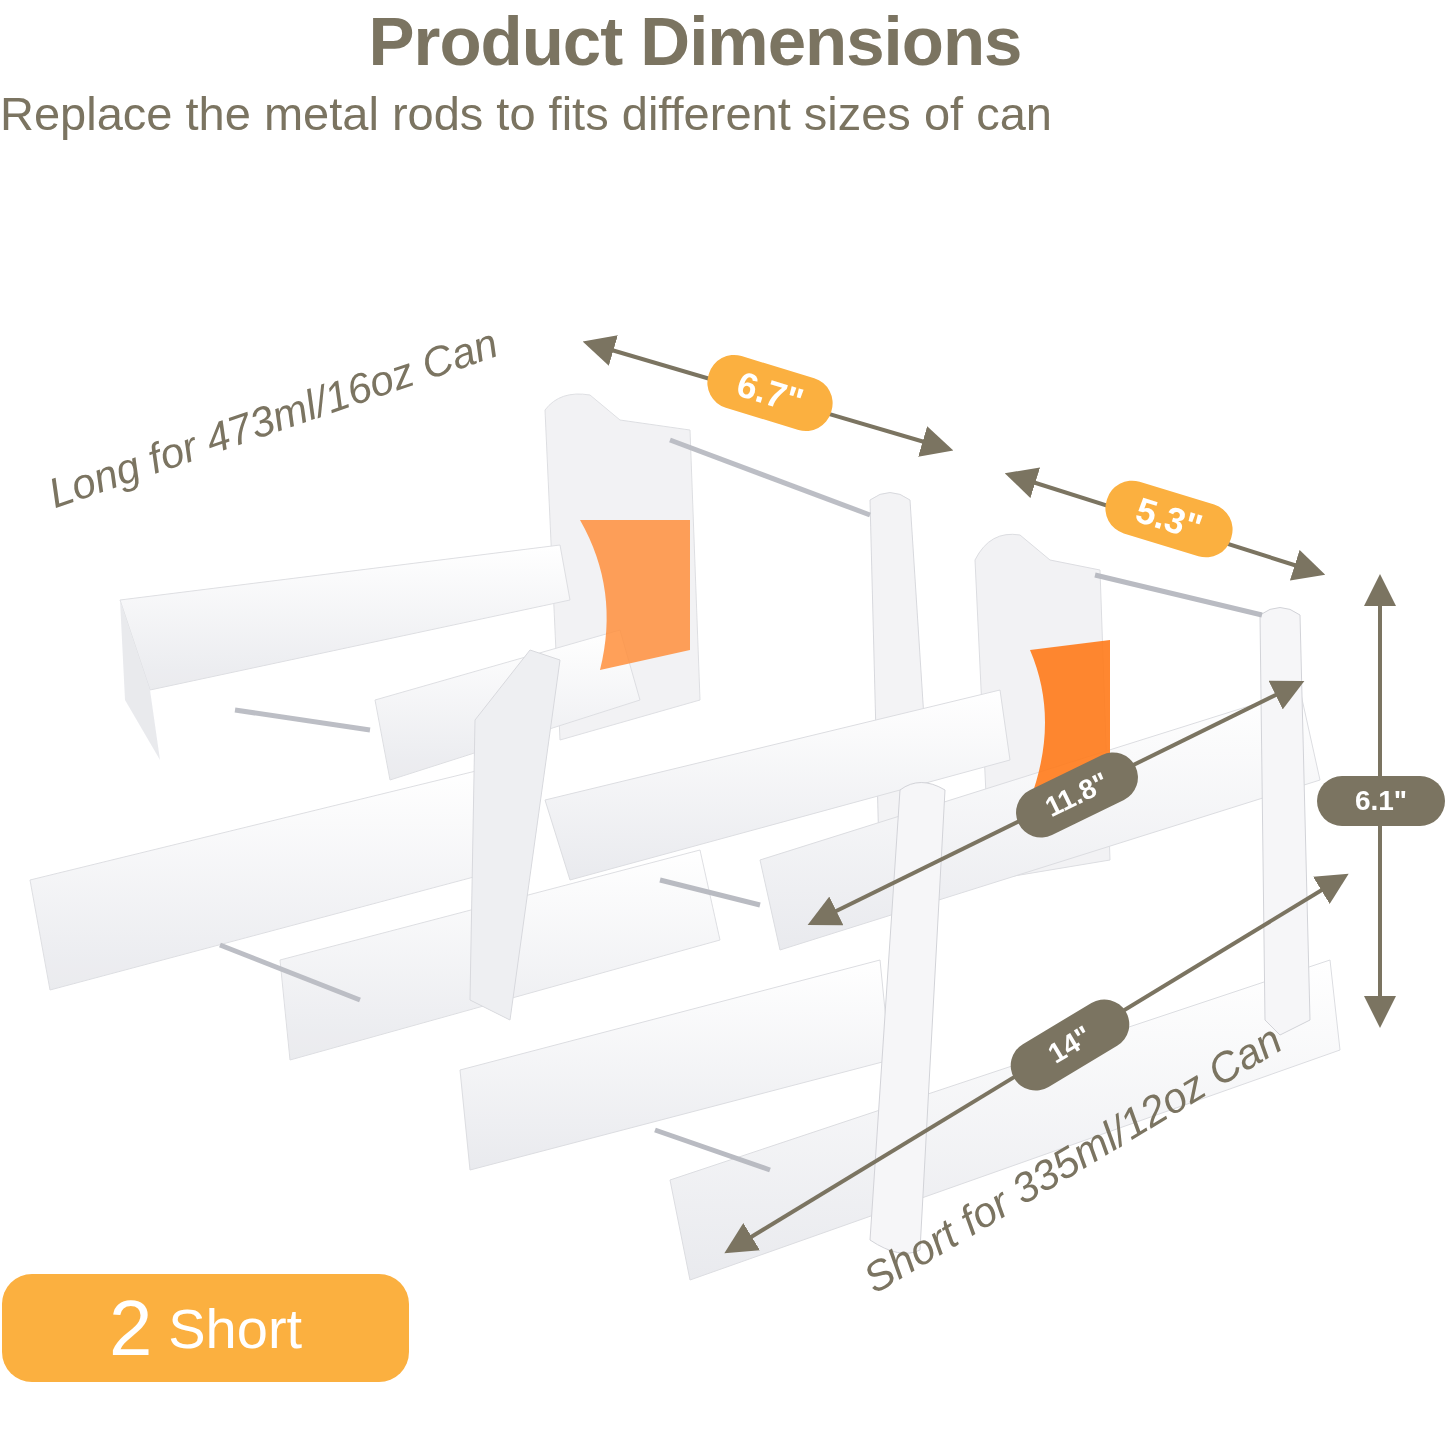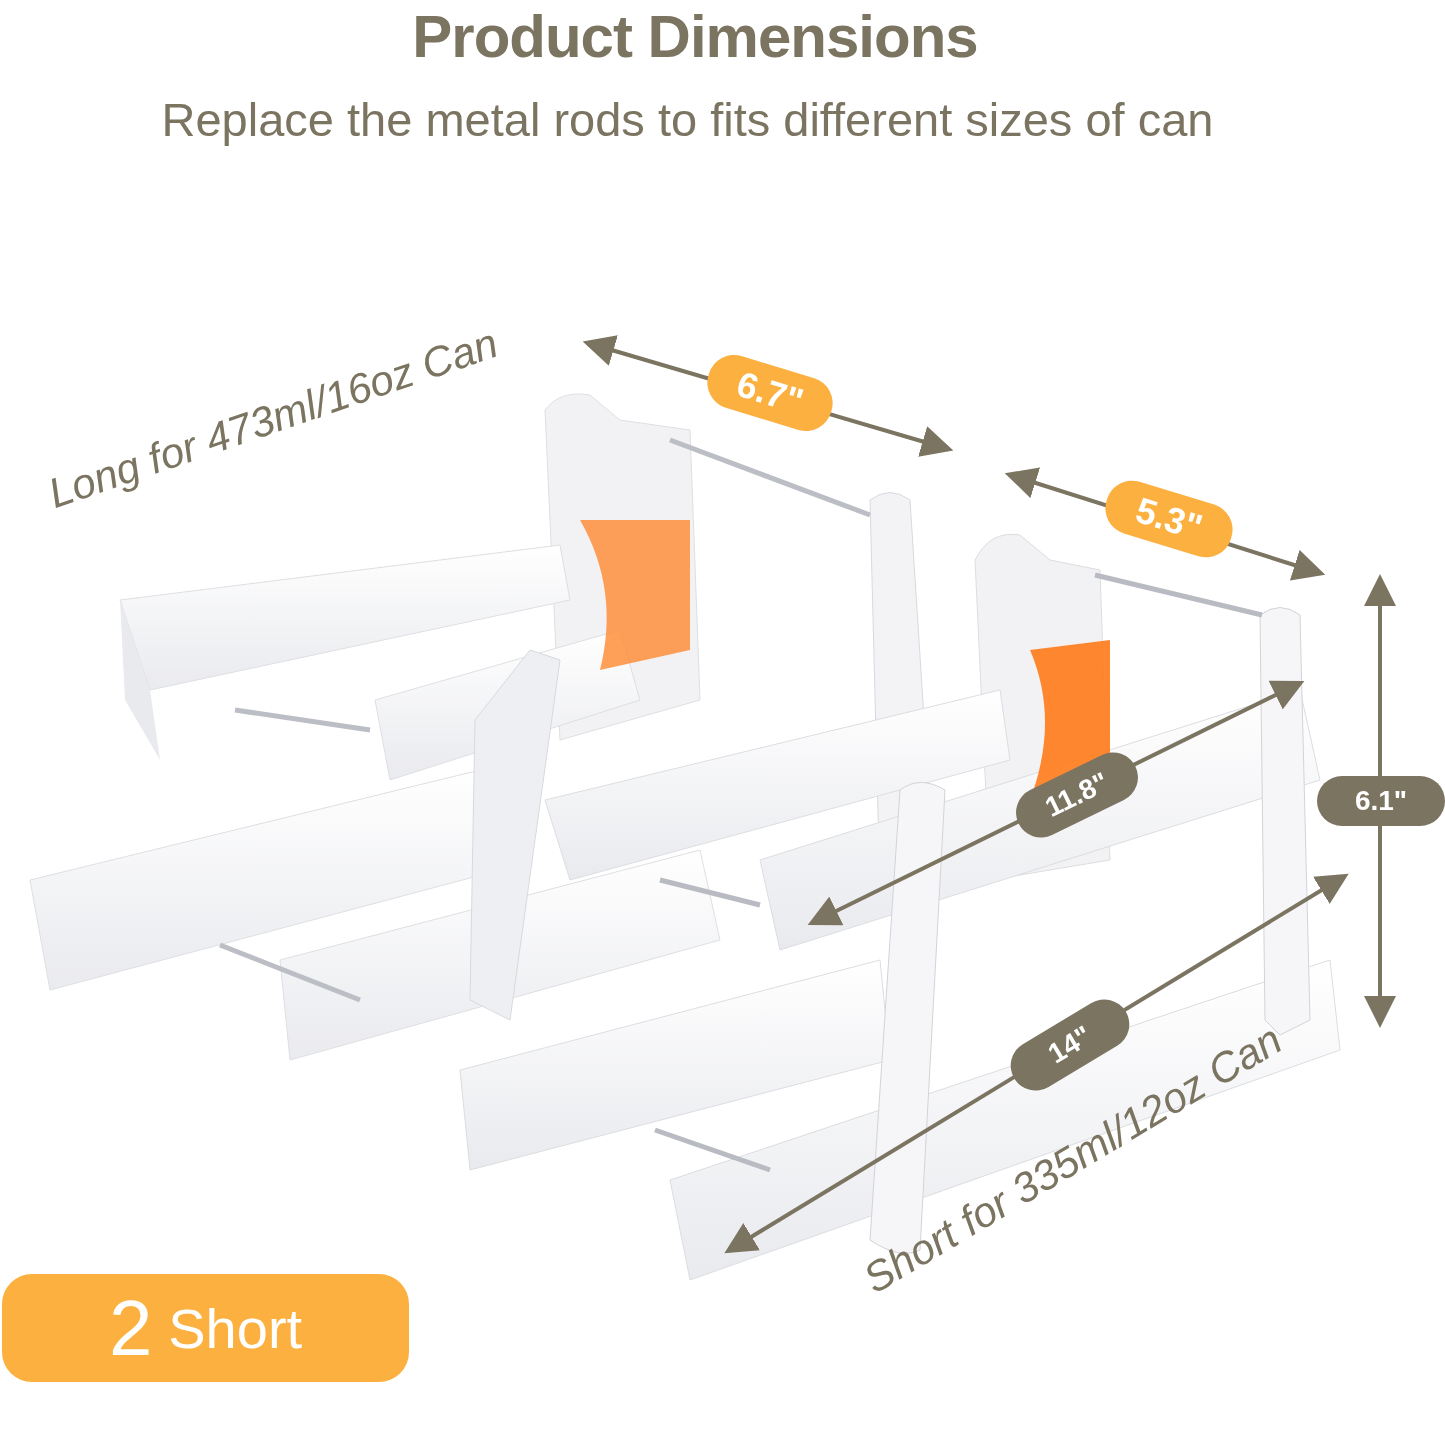--- a/index.html
+++ b/index.html
@@ -1,18 +1,18 @@
 <!DOCTYPE html>
 <html><head>
 <meta charset="utf-8">
 <style>
   html, body { margin:0; padding:0; background:#ffffff; }
   body { width:1445px; height:1454px; position:relative; overflow:hidden; font-family:"Liberation Sans", sans-serif; }
-  .title { position:absolute; left:0; width:1390px; top:2px; text-align:center; font-size:60px; font-weight:bold; color:#7b7461; letter-spacing:-1px; margin-left:0; }
-  .subtitle { position:absolute; left:0; width:1375px; top:92px; text-align:center; font-size:47px; color:#7b7461; }
+  .title { position:absolute; left:0; width:1390px; top:2px; text-align:center; font-size:69px; font-weight:bold; color:#7b7461; letter-spacing:-1px; margin-left:0; }
+  .subtitle { position:absolute; left:0; width:1375px; top:86px; font-size:47px; color:#7b7461; }
   .rot-label { position:absolute; font-size:42px; color:#7b7461; font-style:italic; white-space:nowrap; transform-origin:left bottom; }
   .pill { position:absolute; display:flex; align-items:center; justify-content:center; border-radius:26px; color:#fff; font-weight:bold; font-size:36px; }
   .pack { position:absolute; left:2px; top:1274px; width:407px; height:108px; background:#fbb040; border-radius:30px; color:#fff; display:flex; align-items:center; justify-content:center; gap:16px; }
   .pack .num { font-size:78px; }
   .pack .word { font-size:56px; }
   svg.art { position:absolute; left:0; top:0; }
 </style>
 </head>
 <body>
 

